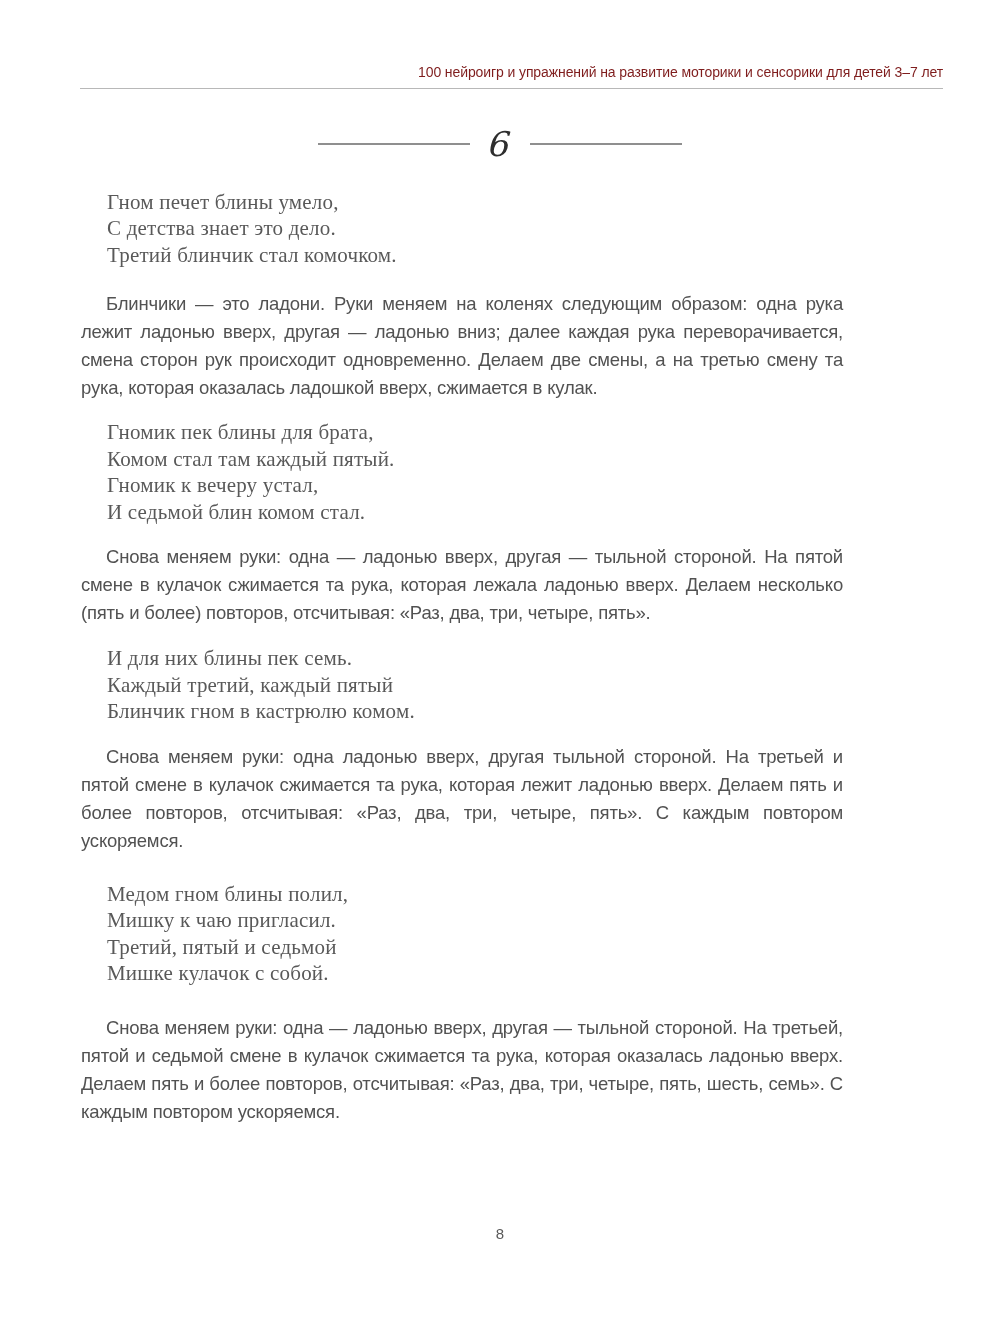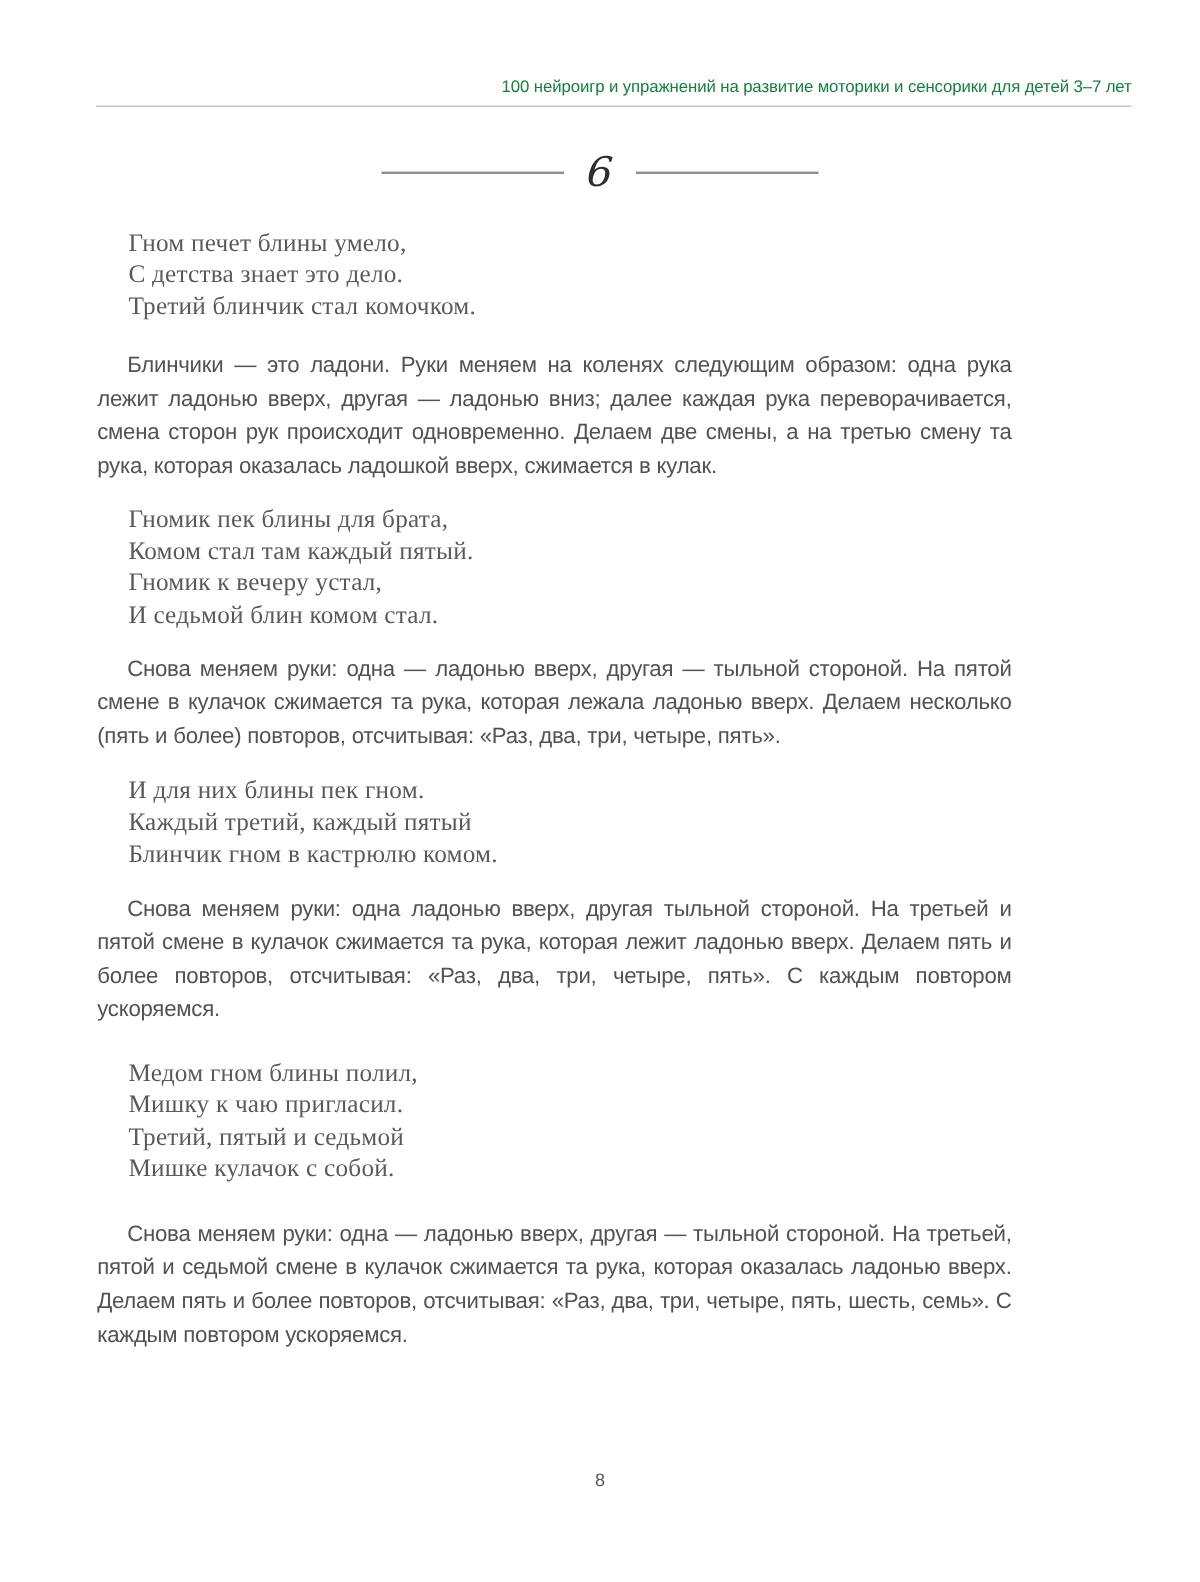--- a/index.html
+++ b/index.html
@@ -14,21 +14,21 @@
     background: #ffffff;
     overflow: hidden;
     font-family: "Liberation Sans", sans-serif;
   }
   .running-head {
     margin: 64px 57px 0 80px;
     text-align: right;
     font-size: 14px;
     line-height: 1.25;
     letter-spacing: -0.1px;
-    color: #15803d;
+    color: #7f1d1d;
     padding-bottom: 6px;
     border-bottom: 1px solid #b8b8b8;
   }
   .section-ornament {
     margin-top: 34px;
     display: flex;
     justify-content: center;
     align-items: center;
     gap: 19px;
     height: 42px;
@@ -107,21 +107,21 @@
   <div class="verse verse-2">
     <div>Гномик пек блины для брата,</div>
     <div>Комом стал там каждый пятый.</div>
     <div>Гномик к вечеру устал,</div>
     <div>И седьмой блин комом стал.</div>
   </div>
 
   <div class="instruction instruction-2">Снова меняем руки: одна — ладонью вверх, другая — тыльной стороной. На пятой смене в кулачок сжимается та рука, которая лежала ладонью вверх. Делаем несколько (пять и более) повторов, отсчитывая: «Раз, два, три, четыре, пять».</div>
 
   <div class="verse verse-3">
-    <div>И для них блины пек гном.</div>
+    <div>И для них блины пек семь.</div>
     <div>Каждый третий, каждый пятый</div>
     <div>Блинчик гном в кастрюлю комом.</div>
   </div>
 
   <div class="instruction instruction-3">Снова меняем руки: одна ладонью вверх, другая тыльной стороной. На третьей и пятой смене в кулачок сжимается та рука, которая лежит ладонью вверх. Делаем пять и более повторов, отсчитывая: «Раз, два, три, четыре, пять». С каждым повтором ускоряемся.</div>
 
   <div class="verse verse-4">
     <div>Медом гном блины полил,</div>
     <div>Мишку к чаю пригласил.</div>
     <div>Третий, пятый и седьмой</div>

